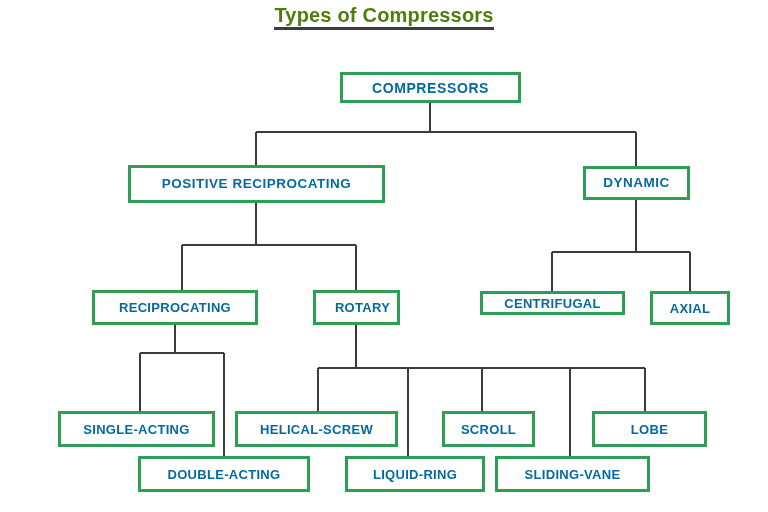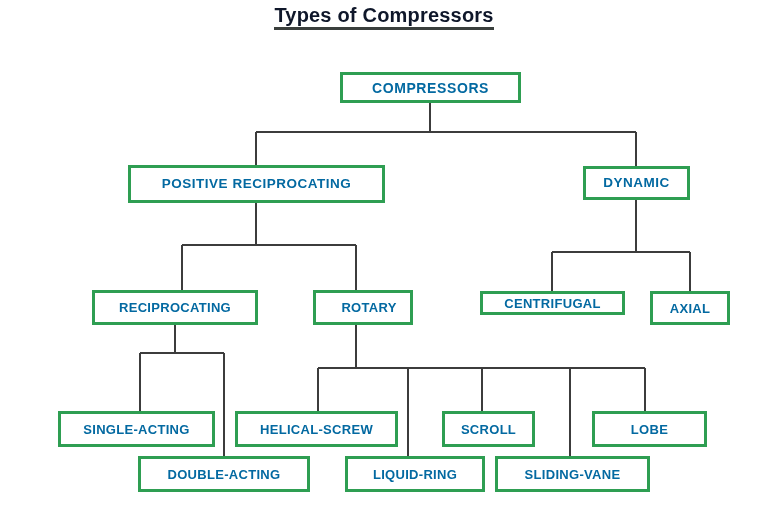--- a/index.html
+++ b/index.html
@@ -27,21 +27,21 @@
   
   .title {
     position: absolute;
     left: 0;
     top: 4px;
     width: 768px;
     text-align: center;
     font-size: 20px;
     font-weight: bold;
     letter-spacing: 0.2px;
-    color: #0f172a;
+    color: #4d7c0f;
     white-space: nowrap;
   }
   .title span {
     border-bottom: 3px solid #3a3f3d;
     padding-bottom: 1px;
   }
 
   
   .lines {
     position: absolute;
@@ -124,21 +124,21 @@
   <div class="node lvl1" style="left:128px; top:165px; width:257px; height:38px;">
     <span>POSITIVE RECIPROCATING</span>
   </div>
   <div class="node lvl1" style="left:583px; top:166px; width:107px; height:34px;">
     <span>DYNAMIC</span>
   </div>
 
   <div class="node" style="left:92px; top:290px; width:166px; height:35px;">
     <span>RECIPROCATING</span>
   </div>
-  <div class="node" style="left:313px; top:290px; width:100px; height:35px;padding-left:12px;">
+  <div class="node" style="left:313px; top:290px; width:87px; height:35px;padding-left:12px;">
     <span>ROTARY</span>
   </div>
   <div class="node" style="left:480px; top:291px; width:145px; height:24px;">
     <span>CENTRIFUGAL</span>
   </div>
   <div class="node" style="left:650px; top:291px; width:80px; height:34px;">
     <span>AXIAL</span>
   </div>
 
   <div class="node" style="left:58px; top:411px; width:157px; height:36px;">

